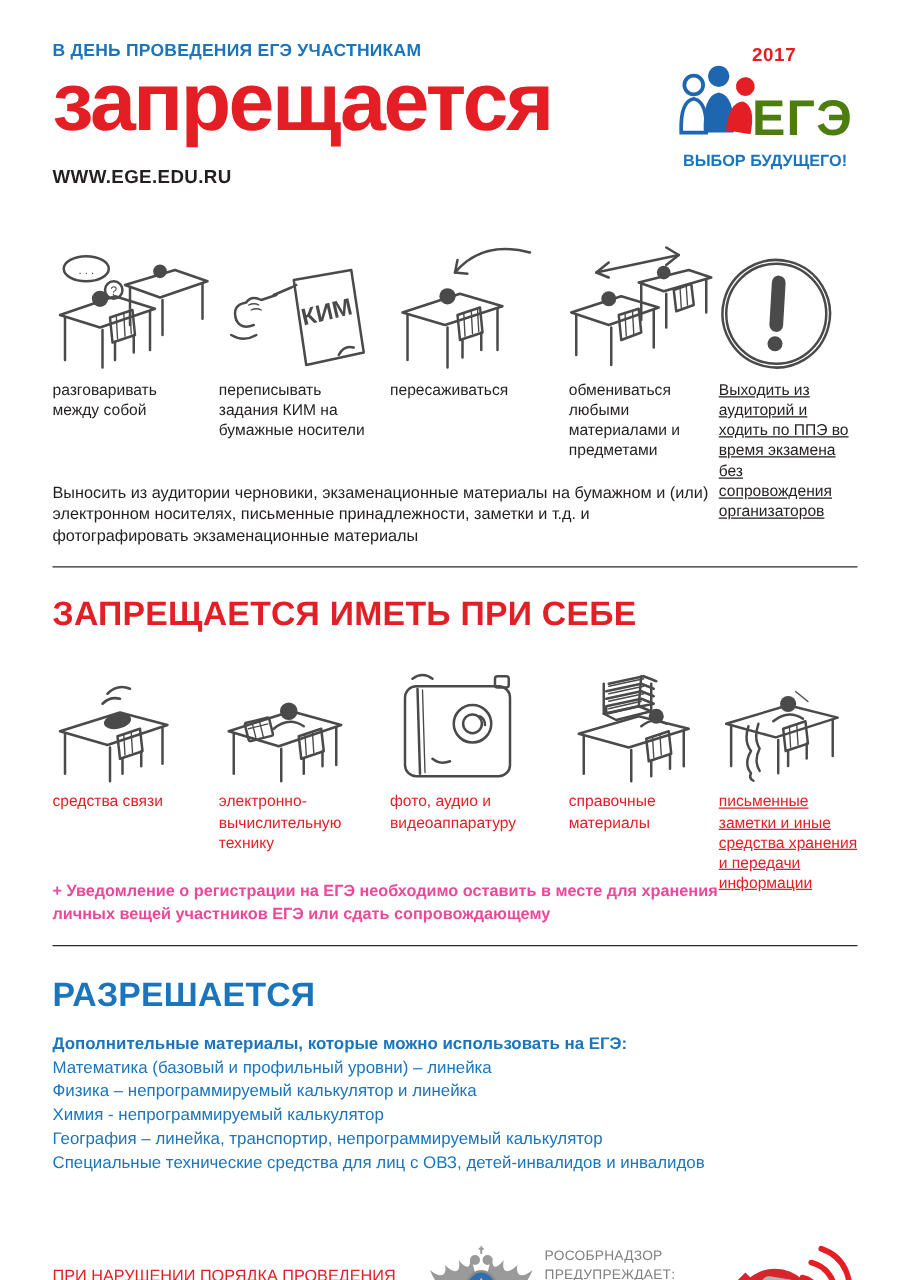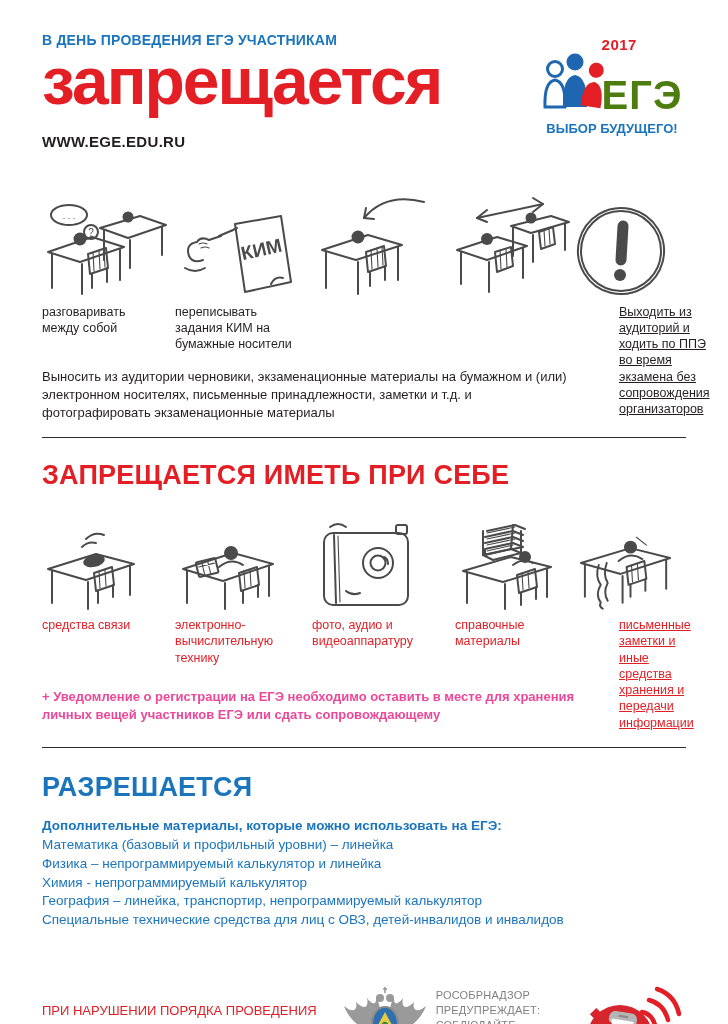--- a/index.html
+++ b/index.html
@@ -23,21 +23,21 @@
   .logo-txt { display:flex; flex-direction:column; align-items:flex-start; margin-left:-6px;gap:24px; }
   .logo-year { color:#e31e25; font-weight:bold; font-size:15px; letter-spacing:.5px; }
   .logo-ege  { color:#4d7c0f; font-weight:bold; font-size:40px; line-height:.9; letter-spacing:1px; }
   .logo-slogan { margin-top:8px; color:#1b75bc; font-weight:bold; font-size:13px; white-space:nowrap; }
 
   
   .grid5 { display:grid; grid-template-columns:133px 137px 143px 120px 111px; }
   .icons-row1 { margin-top:38px; height:110px; }
   .icons-row2 { margin-top:24px; height:96px; }
   .icon-cell { display:flex; align-items:flex-end; }
-  .section-bottom { display:flex;gap:44px; }
+  .section-bottom { display:flex; }
   .section-bottom .left { width:533px; }
   .grid4 { display:grid; grid-template-columns:133px 137px 143px 120px; }
   .caption { font-size:12.5px; line-height:1.3; padding-top:6px; padding-right:14px; }
   .caption.red { color:#e31e25; }
   .cap5 { width:111px; font-size:12.5px; line-height:1.3; padding-top:6px;text-decoration:underline; }
   .cap5.red { color:#e31e25; }
 
   .body-note { margin-top:16px; max-width:525px; font-size:13px; line-height:1.35; }
   .red-note  { margin-top:22px; max-width:575px; font-size:13px; line-height:1.4; font-weight:bold; color:#ec4899; }
 
@@ -156,20 +156,22 @@
       <circle class="sk-fill" cx="45" cy="71" r="6"></circle>
     </svg>
   </div>
 </div>
 
 <div class="section-bottom">
   <div class="left">
     <div class="grid4">
       <div class="caption">разговаривать между собой</div>
       <div class="caption">переписывать задания КИМ на бумажные носители</div>
+      <div class="caption">пересаживаться</div>
+      <div class="caption">обмениваться любыми материалами и предметами</div>
     </div>
     <p class="body-note">Выносить из аудитории черновики, экзаменационные материалы на бумажном и (или) электронном носителях, письменные принадлежности, заметки и т.д. и фотографировать экзаменационные материалы</p>
   </div>
   <div class="cap5">Выходить из аудиторий и ходить по ППЭ во время экзамена без сопровождения организаторов</div>
 </div>
 
 <hr class="rule">
 
 <div class="h-red">ЗАПРЕЩАЕТСЯ ИМЕТЬ ПРИ СЕБЕ</div>
 

